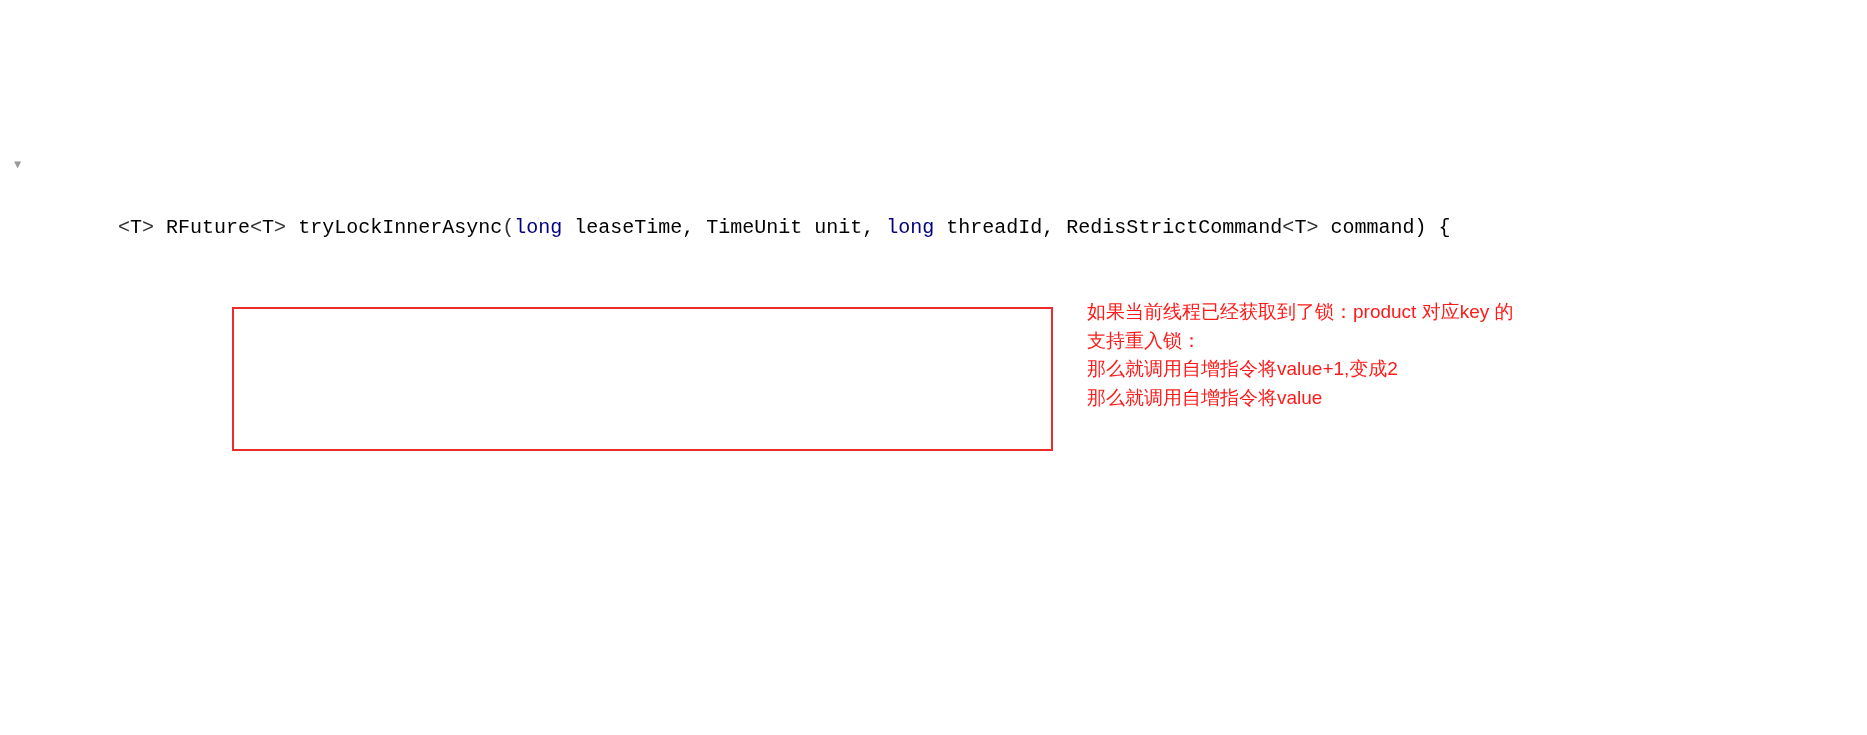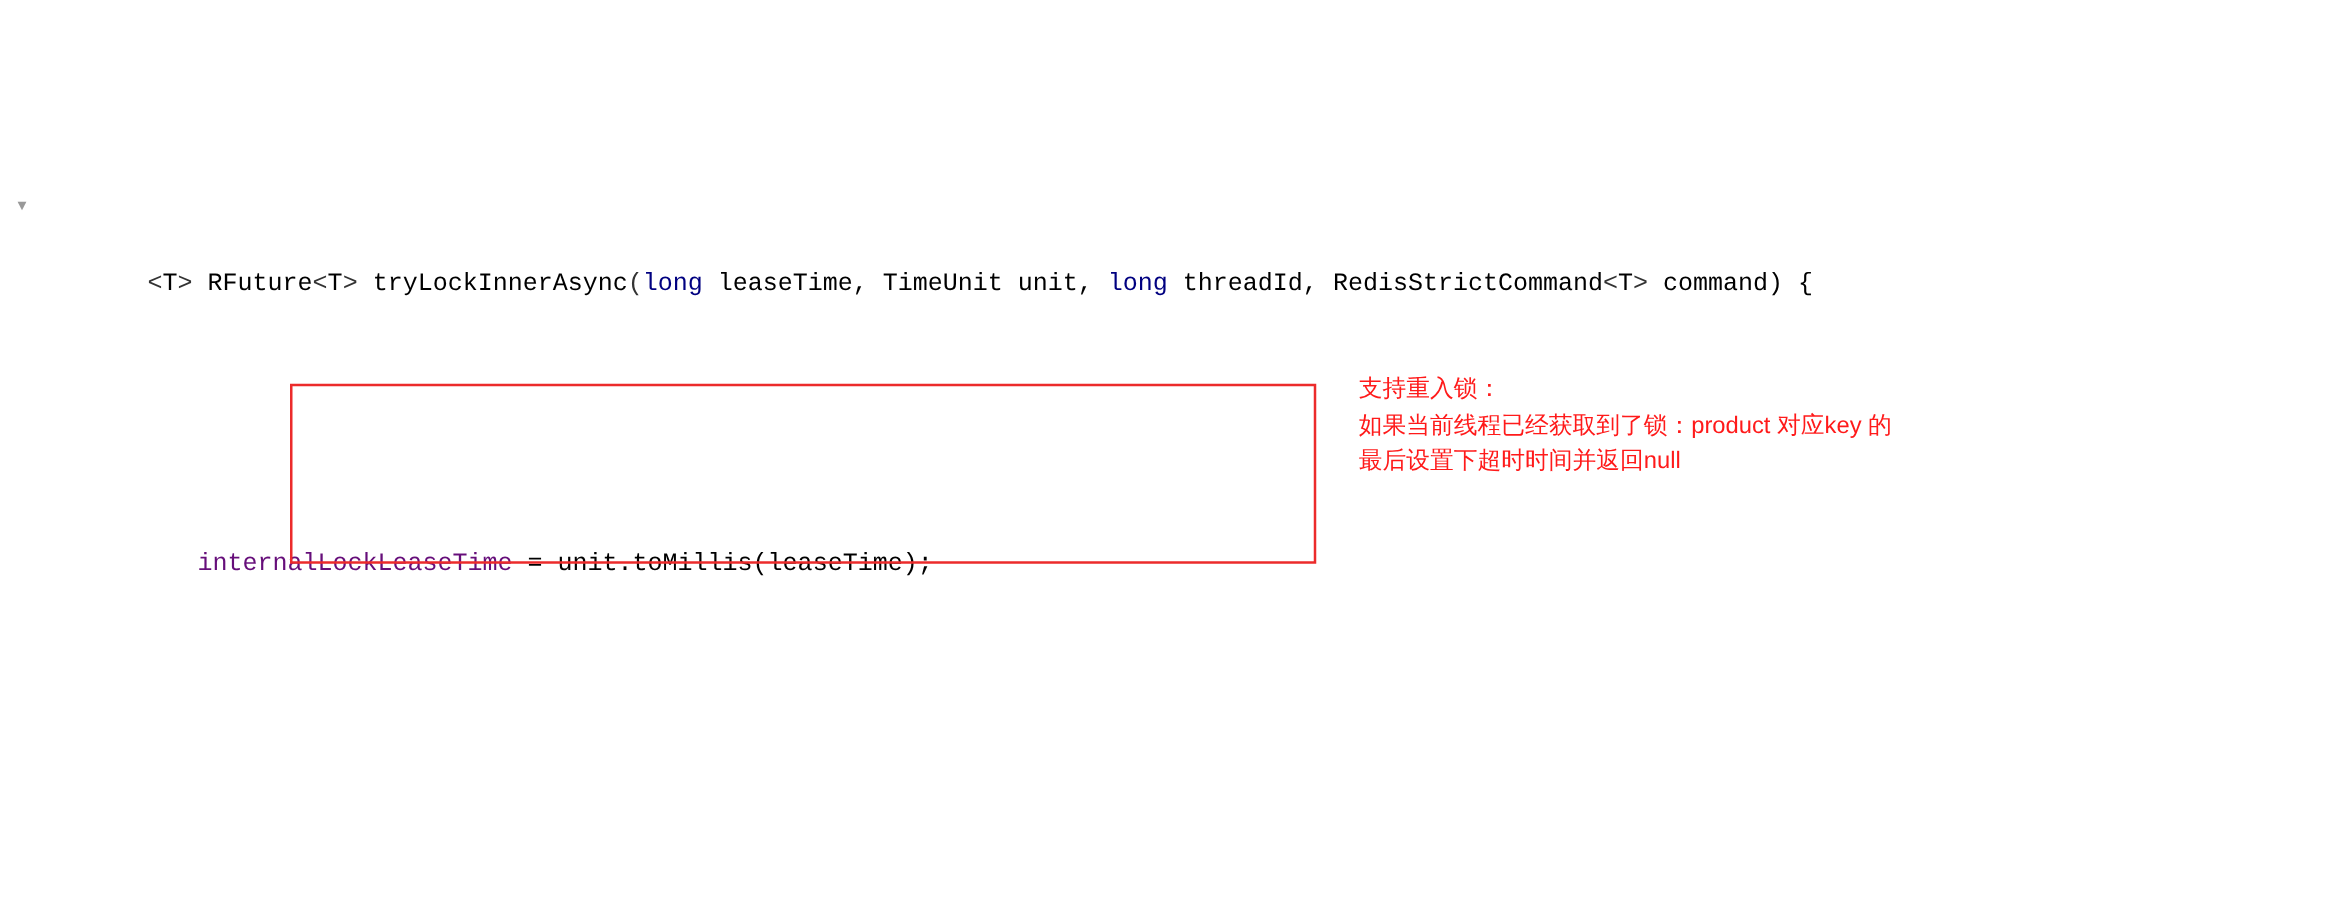--- a/index.html
+++ b/index.html
@@ -61,23 +61,20 @@
 
 <div class="editor">
 
   
   <div class="line">
     <span class="fold-arrow">▼</span>
     <span style="padding-left:30px;"></span><span class="angle">&lt;</span><span class="ident">T</span><span class="angle">&gt;</span><span class="ident"> RFuture</span><span class="angle">&lt;</span><span class="ident">T</span><span class="angle">&gt;</span><span class="ident"> tryLockInnerAsync</span><span class="paren">(</span><span class="kw">long</span><span class="ident"> leaseTime,</span><span class="ident"> TimeUnit unit, </span><span class="kw">long</span><span class="ident"> threadId,</span><span class="ident"> RedisStrictCommand</span><span class="angle">&lt;</span><span class="ident">T</span><span class="angle">&gt;</span><span class="ident"> command) {</span>
   </div>
 
   
-  <div class="line">
-    <span style="padding-left:70px;"></span><span class="member">internalLockLeaseTime</span><span class="ident"> = unit.toMillis(leaseTime);</span>
-  </div>
 
   
   <div class="line">&nbsp;</div>
 
   
   
 
   
   
   
@@ -101,19 +98,20 @@
   
 
   
   
 
   
   <div class="redbox" style="left:232px; top:307px; width:817px; height:140px;"></div>
 
   
   <div class="annot" style="left:1087px; top:298px;">
+    <div>如果当前线程已经获取到了锁：product 对应key 的</div>
     <div>支持重入锁：</div>
-    <div>如果当前线程已经获取到了锁：product 对应key 的</div>
-    <div>最后设置下超时时间并返回null</div>
+    <div>那么就调用自增指令将value+1,变成2</div>
+    <div>那么就调用自增指令将value</div>
   </div>
 
   
 </div>
 
 </body></html>

